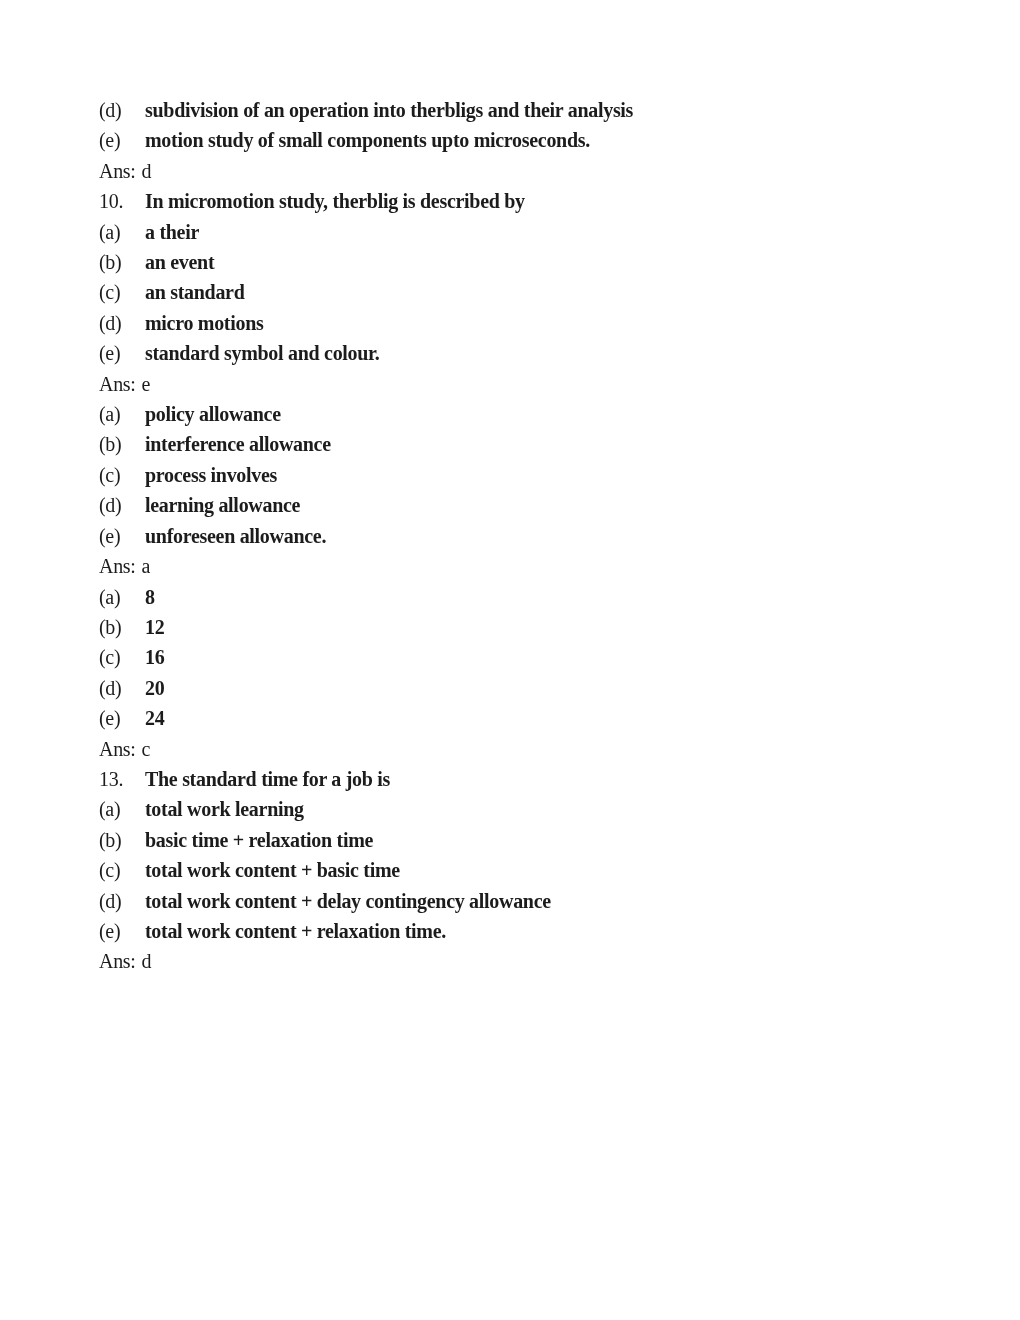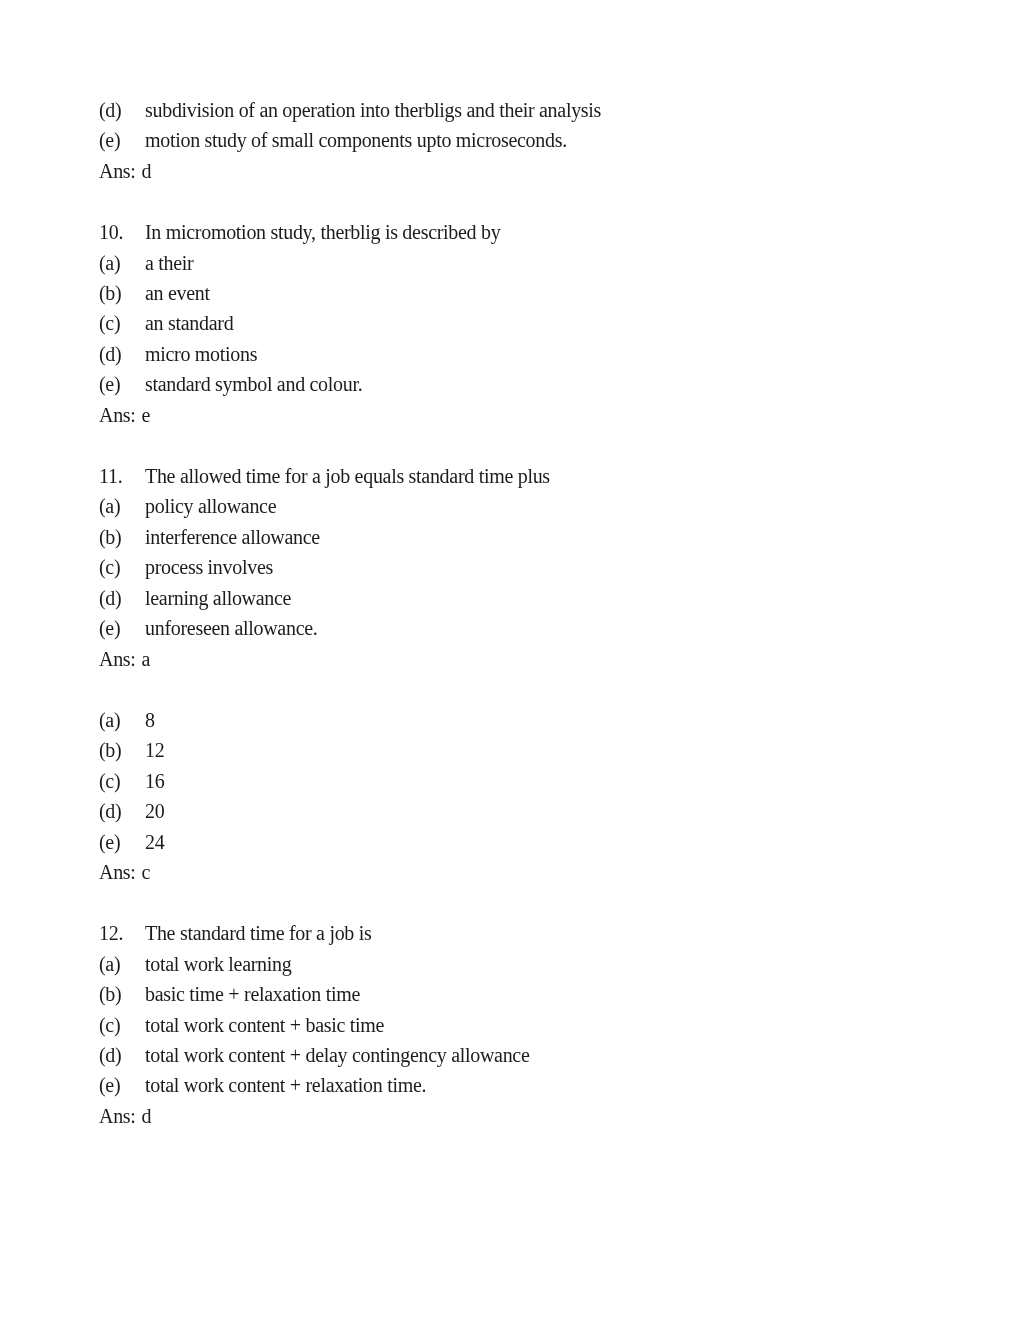--- a/index.html
+++ b/index.html
@@ -23,23 +23,24 @@
   .row {
     display: flex;
     line-height: 30.4px;
     white-space: nowrap;
   }
   .col-label {
     flex: 0 0 46px;
   }
   .col-text {
     flex: 1 1 auto;
+    font-weight: bold;
   }
   section.question {
-    margin-top: 31px;
+    margin-top: 0;
   }
   .ans-value {
     margin-left: 6px;
   }
 </style>
 </head>
 <body>
 
 <div class="page">
   <section class="fragment" id="fragment">
@@ -81,24 +82,20 @@
         <div class="row option-row">
           <span class="col-label">(e)</span>
           <span class="col-text">standard symbol and colour.</span>
         </div>
         <div class="row answer-row">
           <span class="ans-label">Ans:</span>
           <span class="ans-value">e</span>
         </div>
       </section>
       <section class="question">
-        <div class="row question-row">
-          <span class="col-label">11.</span>
-          <span class="col-text">The allowed time for a job equals standard time plus</span>
-        </div>
         <div class="row option-row">
           <span class="col-label">(a)</span>
           <span class="col-text">policy allowance</span>
         </div>
         <div class="row option-row">
           <span class="col-label">(b)</span>
           <span class="col-text">interference allowance</span>
         </div>
         <div class="row option-row">
           <span class="col-label">(c)</span>
@@ -138,21 +135,21 @@
           <span class="col-label">(e)</span>
           <span class="col-text">24</span>
         </div>
         <div class="row answer-row">
           <span class="ans-label">Ans:</span>
           <span class="ans-value">c</span>
         </div>
       </section>
       <section class="question">
         <div class="row question-row">
-          <span class="col-label">12.</span>
+          <span class="col-label">13.</span>
           <span class="col-text">The standard time for a job is</span>
         </div>
         <div class="row option-row">
           <span class="col-label">(a)</span>
           <span class="col-text">total work learning</span>
         </div>
         <div class="row option-row">
           <span class="col-label">(b)</span>
           <span class="col-text">basic time + relaxation time</span>
         </div>

